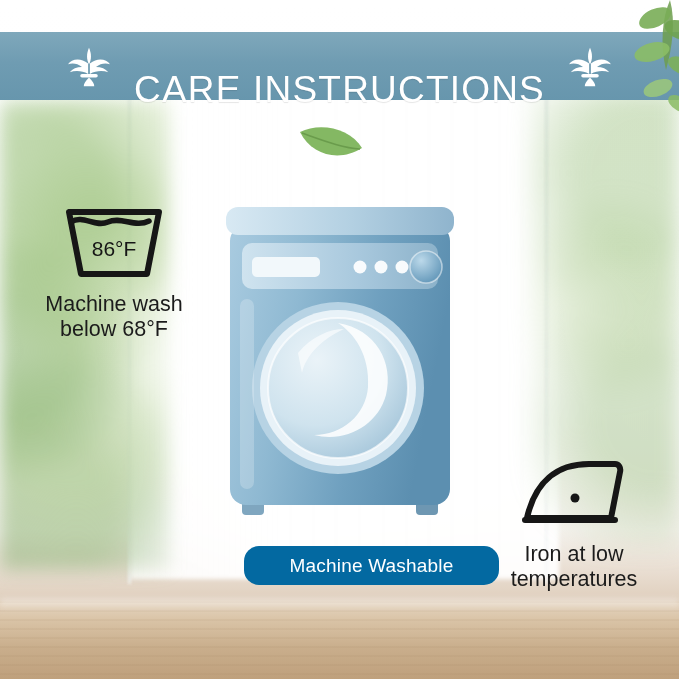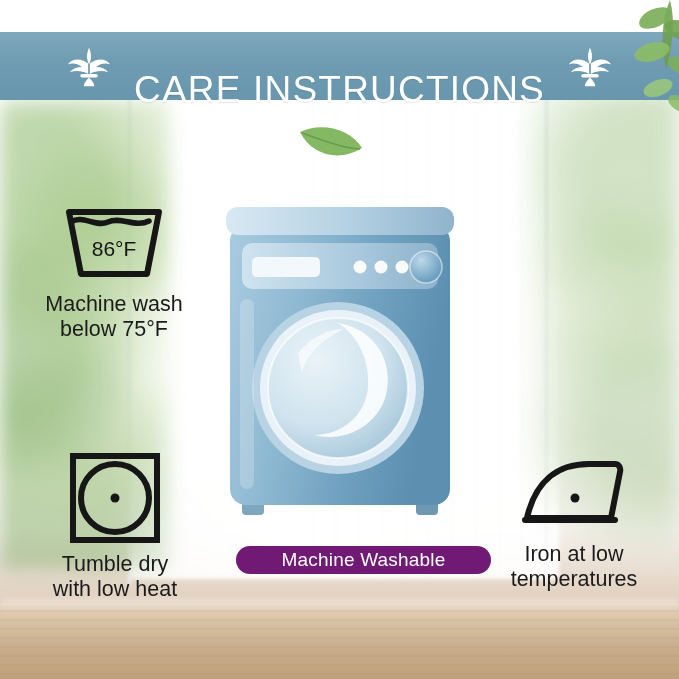--- a/index.html
+++ b/index.html
@@ -82,22 +82,22 @@
   .icon-cell{position:absolute;text-align:center;}
   .icon-caption{
     font-size:21.5px;color:#1b1b1b;line-height:1.18;white-space:pre-line;
   }
   .glyph{display:block;margin:0 auto 8px auto;}
 
   
   .washer{position:absolute;left:226px;top:203px;width:228px;height:335px;}
 
   .badge{
-    position:absolute;left:236px;top:546px;width:255px;height:28px;
-    background:#701a75;border-radius:15px;
+    position:absolute;left:244px;top:546px;width:255px;height:39px;
+    background:#0369a1;border-radius:15px;
     display:flex;align-items:center;justify-content:center;
   }
   .badge-text{color:#ffffff;font-size:19px;letter-spacing:.2px;}
 </style>
 </head>
 <body>
 
 <div id="stage">
 
   <div class="bg">
@@ -209,33 +209,24 @@
     <span class="badge-text">Machine Washable</span>
   </div>
 
   <div class="icon-cell" style="left:14px;top:200px;width:200px;">
     <svg class="glyph" width="106" height="84" viewBox="0 0 106 84">
       <path d="M8 12 L98 12 L86 74 L20 74 Z" fill="none" stroke="#161616" stroke-width="6" stroke-linejoin="round"></path>
       <path d="M10 22 C22 14 34 28 47 22 C60 16 74 28 88 21" fill="none" stroke="#161616" stroke-width="5.5" stroke-linecap="round"></path>
       <text x="53" y="56" font-family="'Liberation Sans', sans-serif" font-size="21" text-anchor="middle" fill="#161616">86°F</text>
     </svg>
     <div class="icon-caption">Machine wash
-below 75°F</div>
-  </div>
-
-
-  <div class="icon-cell" style="left:20px;top:448px;width:190px;">
-    <svg class="glyph" width="100" height="96" viewBox="0 0 100 96">
-      <rect x="8" y="8" width="84" height="84" fill="none" stroke="#161616" stroke-width="6"></rect>
-      <circle cx="50" cy="50" r="34" fill="none" stroke="#161616" stroke-width="6"></circle>
-      <circle cx="50" cy="50" r="4.5" fill="#161616"></circle>
-    </svg>
-    <div class="icon-caption">Tumble dry
-with low heat</div>
-  </div>
+below 68°F</div>
+  </div>
+
+
 
   <div class="icon-cell" style="left:476px;top:452px;width:196px;text-align:center;">
     <svg class="glyph" width="110" height="82" viewBox="0 0 110 82">
       <path d="M8 66 C16 30 38 12 70 12 L96 12 C100 12 102 16 101 20 L92 66 Z" fill="none" stroke="#161616" stroke-width="6" stroke-linejoin="round"></path>
       <line x1="6" y1="68" x2="96" y2="68" stroke="#161616" stroke-width="6" stroke-linecap="round"></line>
       <circle cx="56" cy="46" r="4.5" fill="#161616"></circle>
     </svg>
     <div class="icon-caption">Iron at low
 temperatures</div>
   </div>

